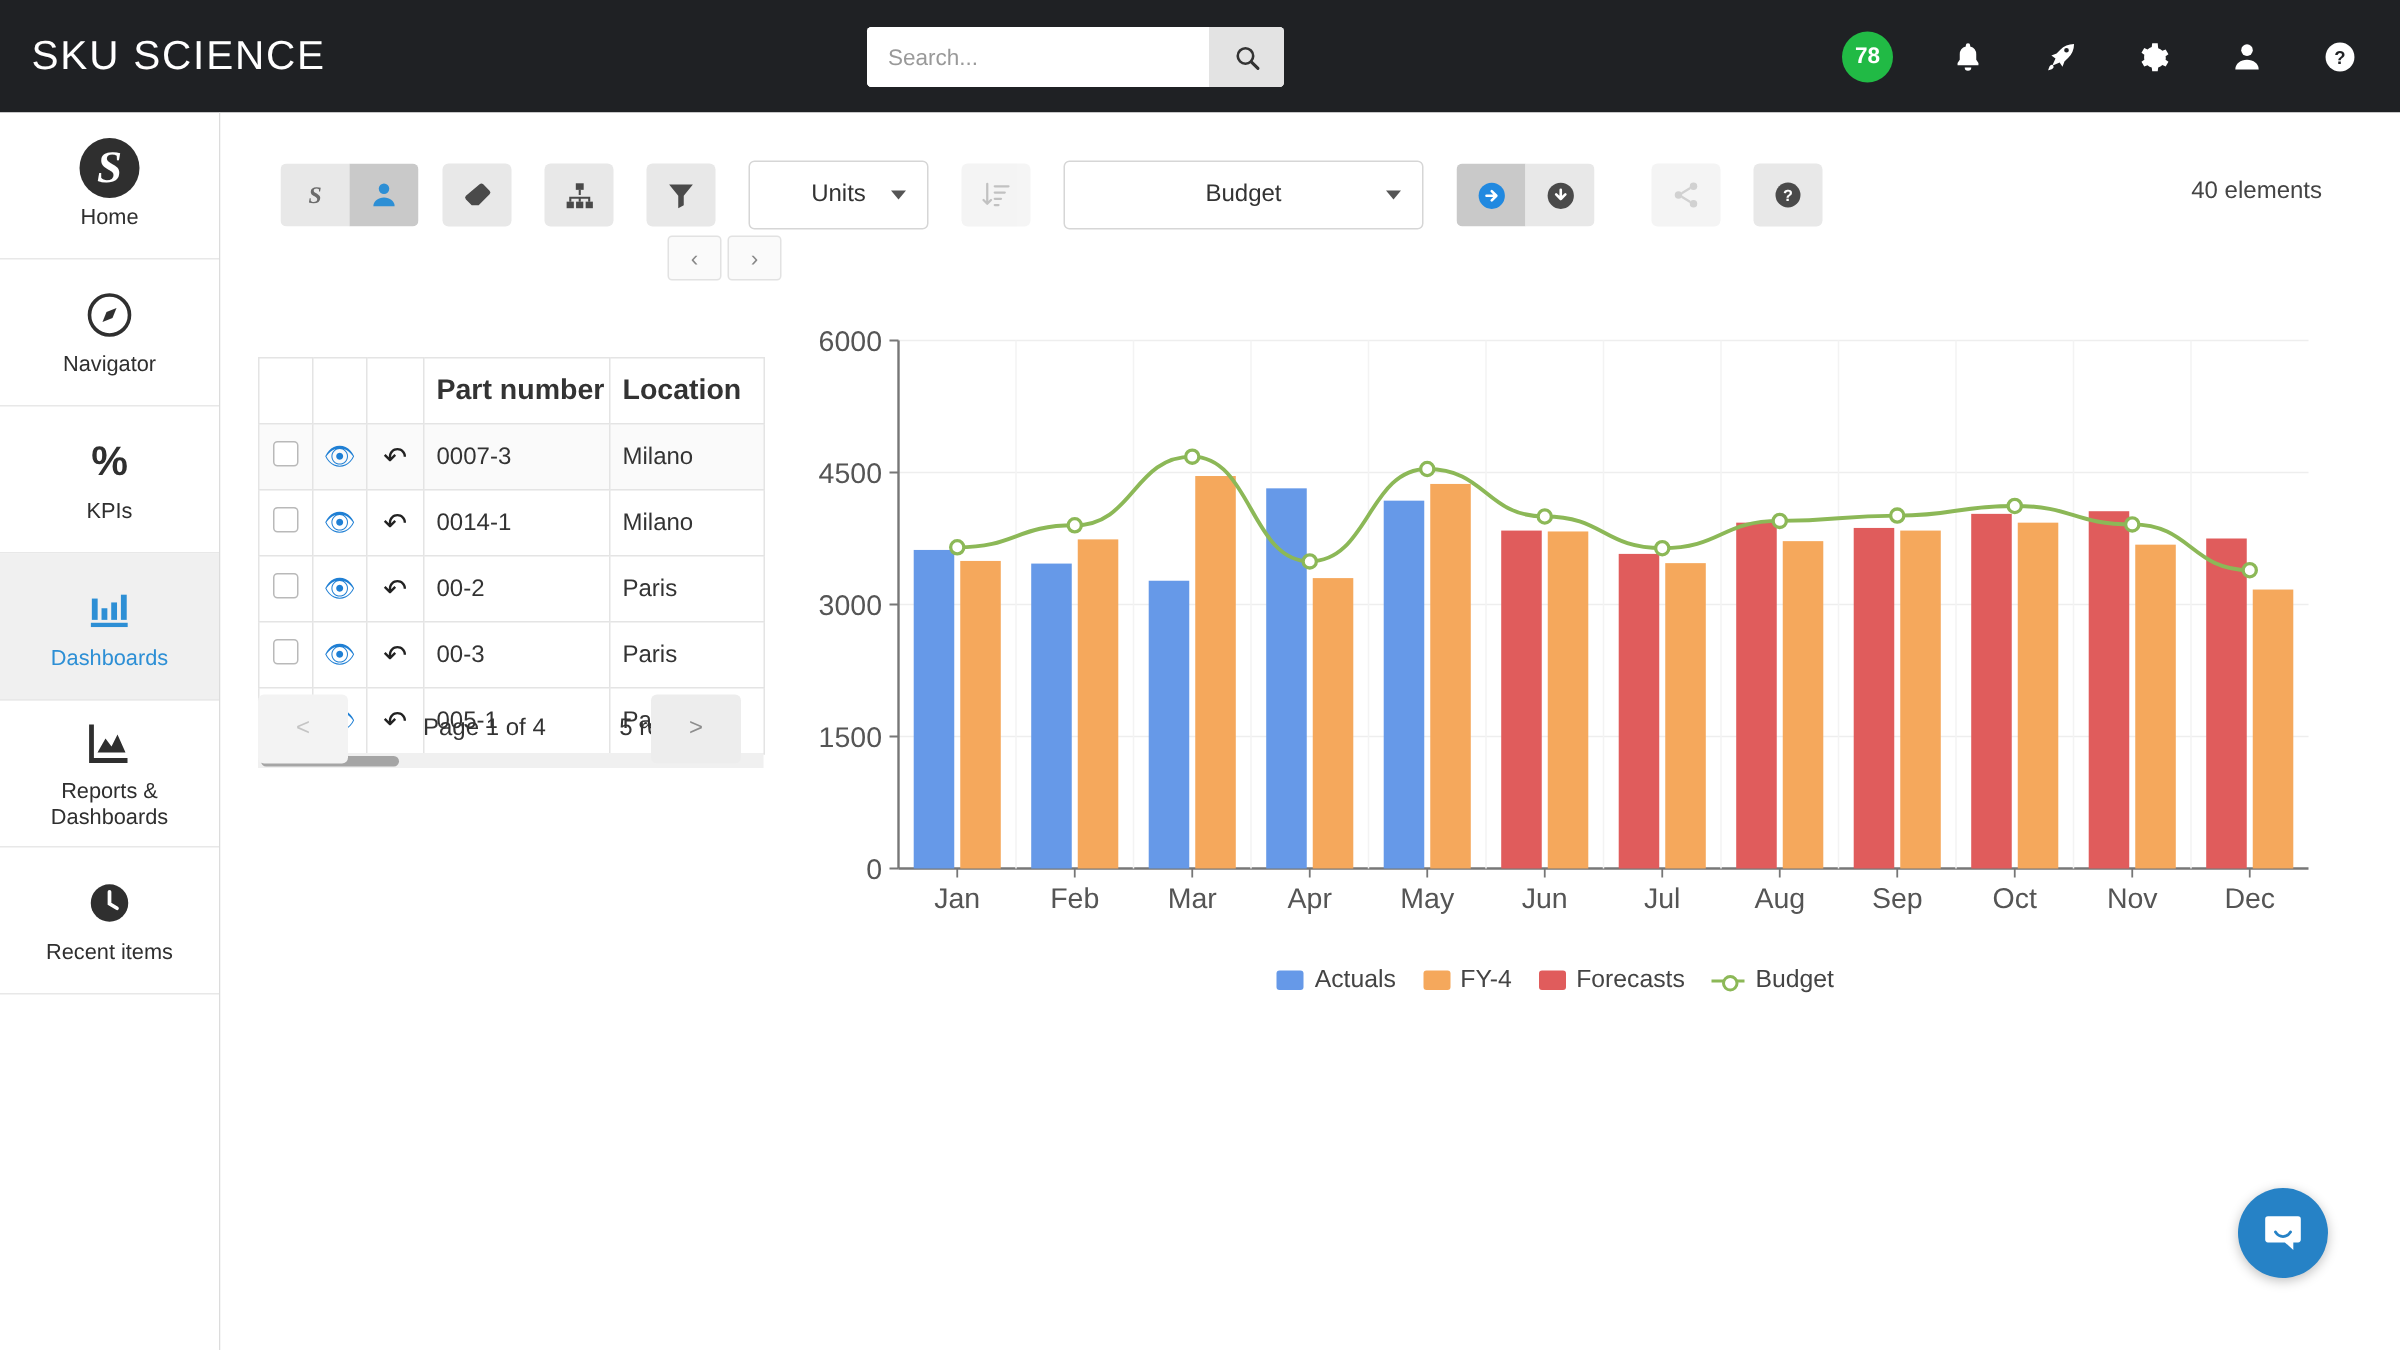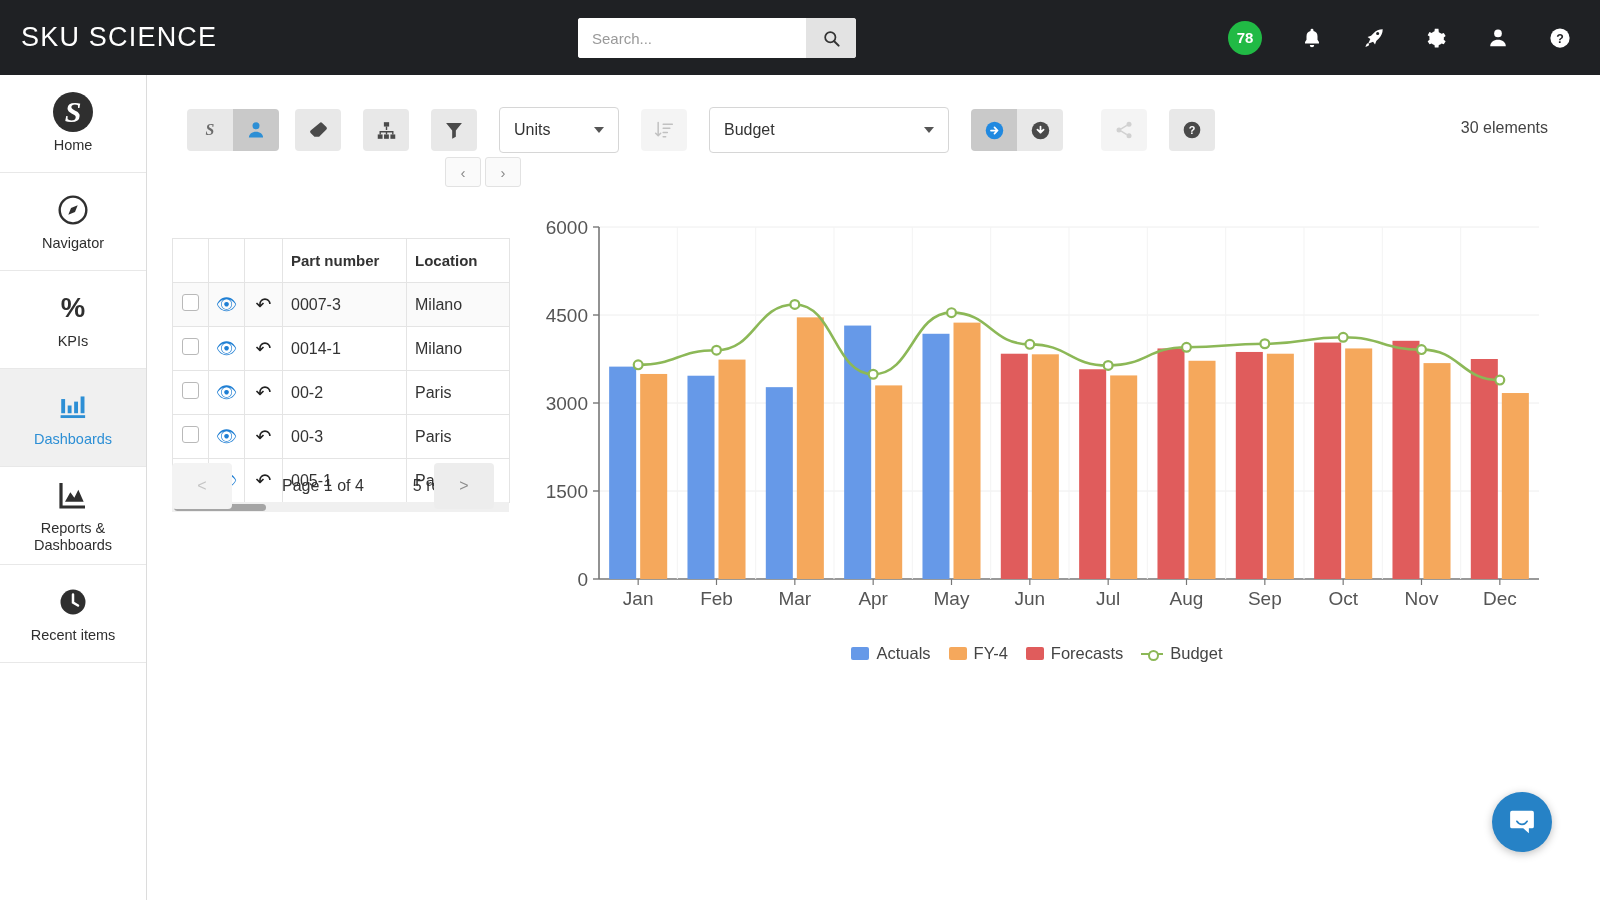--- a/index.html
+++ b/index.html
@@ -97,39 +97,40 @@
     cursor: pointer; border: 0;
   }
   .tbtn.sel { background: #c9c9c9; }
   .tbtn.gap { margin-right: 22px; border-radius: 4px; }
   .tbtn.disabled { opacity: .45; }
   .tsel {
     height: 46px; border: 1px solid #d6d6d6; border-radius: 4px;
     background: #fff; display:flex; align-items:center;
     padding: 0 14px; cursor:pointer; margin-right: 22px;
     position: relative;
+    justify-content: center;
   }
   .tsel .txt { font-size: 16px; color: #333; }
   .caret { position:absolute; right: 14px; width: 0; height: 0;
     border-left: 5px solid transparent; border-right: 5px solid transparent;
     border-top: 6px solid #555; }
   .elements { position:absolute; top: 44px; right: 52px; font-size: 16px; color: #444; }
 
   .pagenav { position: absolute; top: 82px; left: 298px; display:flex; gap: 4px; }
   .pgbtn {
     width: 36px; height: 30px; background:#fafafa; border:1px solid #e2e2e2;
     border-radius:3px; display:flex;align-items:center;justify-content:center;
     font-size: 15px; color:#888; cursor:pointer;
   }
 
   
   .tablebox { position:absolute; top: 163px; left: 25px; width: 337px; }
   table { border-collapse: collapse; width: 337px; table-layout: fixed; }
   th, td { border: 1px solid #e4e4e4; height: 44px; font-size: 16px; color:#333; }
-  thead th { font-weight: 700; font-size: 15px; text-align:left; padding-left: 8px; background:#fff; }
+  thead th { font-weight: 700; font-size: 19px; text-align:left; padding-left: 8px; background:#fff; }
   tbody tr:first-child td { background: #fafafa; }
   td { text-align: left; padding-left: 8px; }
   td.ic { text-align: center; padding-left: 0; }
   .colw1 { width: 36px; } .colw2 { width: 36px; } .colw3 { width: 38px; }
   .colw4 { width: 124px; } .colw5 { width: 103px; }
   .cbx { width: 17px; height: 17px; border:1.5px solid #b9b9b9; border-radius:3px; display:inline-block; cursor:pointer; background:#fff; }
   .eye { color:#1f7fd4; font-size:17px; cursor:pointer; }
   .undo { color:#222; font-size:19px; cursor:pointer; }
   .hscroll { width: 337px; height: 10px; background:#f0f0f0; margin-top: -1px; position:relative; }
   .hscroll .thumb { position:absolute; left:2px; top:2px; width: 92px; height:7px; background:#a5a5a5; border-radius:4px; cursor:pointer;}
@@ -351,21 +352,21 @@
     </div>
 
     <div class="tbtn gap">
       <svg width="20" height="20" viewBox="0 0 24 24">
           <circle cx="12" cy="12" r="10" fill="#4a4a4a"></circle>
           <text x="12" y="17" font-size="13" font-weight="700" text-anchor="middle" fill="#fff" font-family="Liberation Sans">?</text>
         </svg>
     </div>
   </div>
 
-  <div class="elements">30 elements</div>
+  <div class="elements">40 elements</div>
 
   <div class="pagenav">
     <div class="pgbtn">‹</div>
     <div class="pgbtn">›</div>
   </div>
 
   <div class="tablebox">
     <table>
       <colgroup>
           <col class="colw1">

